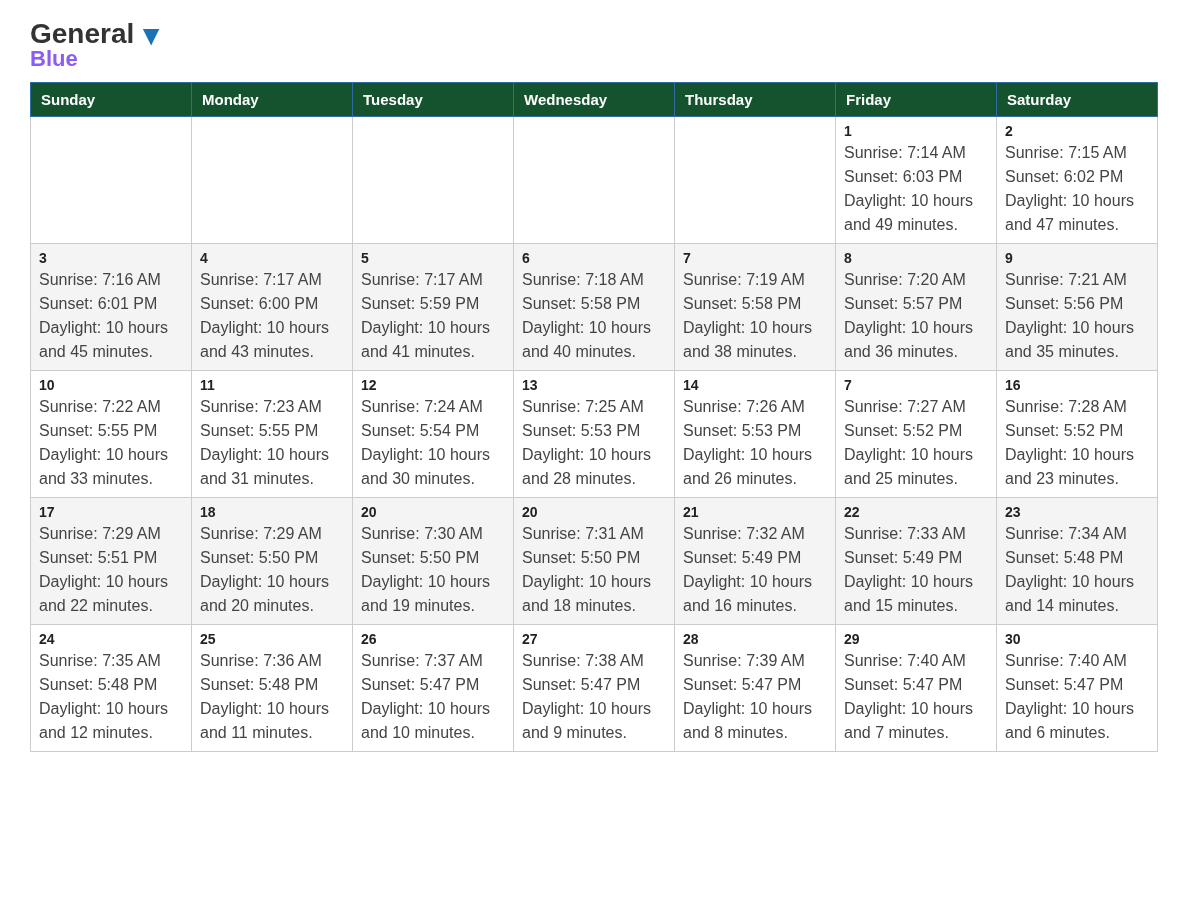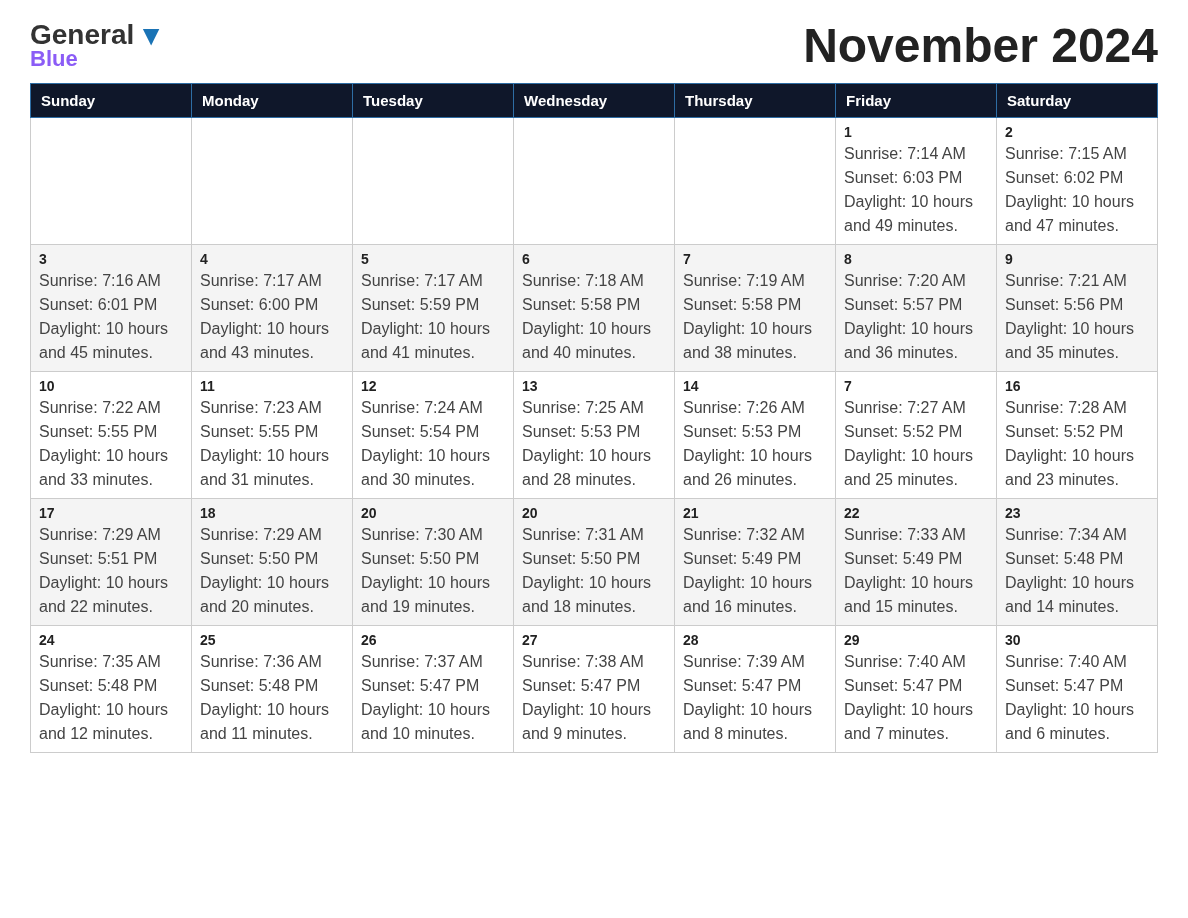--- a/index.html
+++ b/index.html
@@ -50,21 +50,21 @@
       font-size: 22px;
       color: #555;
       margin-top: 4px;
     }
     .calendar {
       width: 100%;
       border-collapse: collapse;
       margin-top: 10px;
     }
     .calendar thead tr {
-      background-color: #0f172a;
+      background-color: #14532d;
     }
     .calendar thead th {
       color: #fff;
       font-size: 15px;
       font-weight: bold;
       padding: 8px 10px;
       text-align: left;
       border: 1px solid #2e6da4;
     }
     .calendar tbody tr {
@@ -105,21 +105,20 @@
 <body>
 
 <div class="header">
   <div class="logo">
     <div class="logo-general">
       General<span style="display:inline-block;margin-left:3px;vertical-align:middle;">▼</span>
     </div>
     <div class="logo-blue">Blue</div>
   </div>
   <div class="title-section">
-    <div class="main-title">November 2024</div>
   </div>
 </div>
 
 <table class="calendar">
   <thead>
     <tr>
     <th>Sunday</th>
         <th>Monday</th>
         <th>Tuesday</th>
         <th>Wednesday</th>

